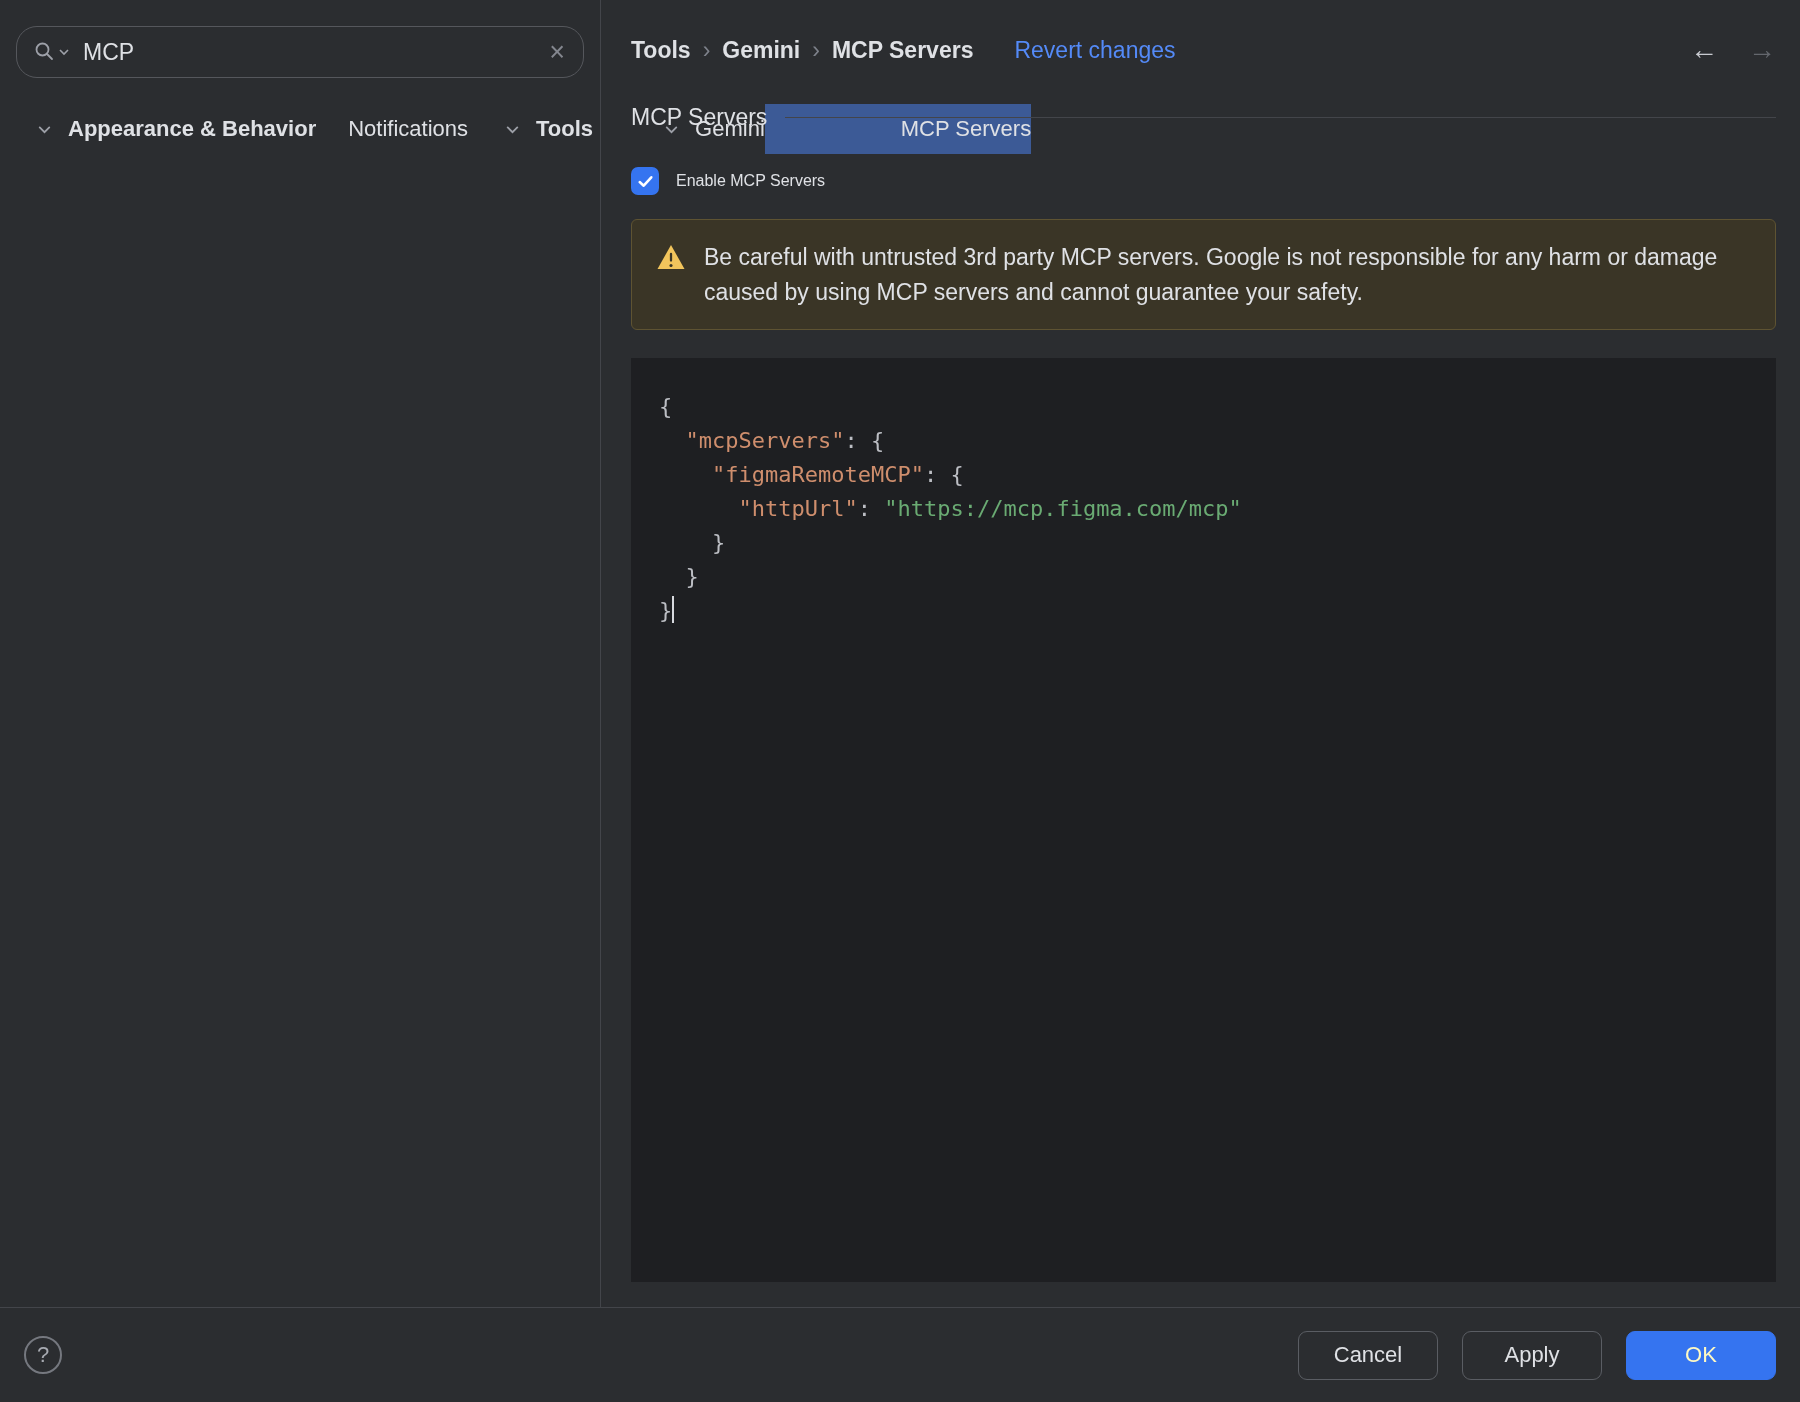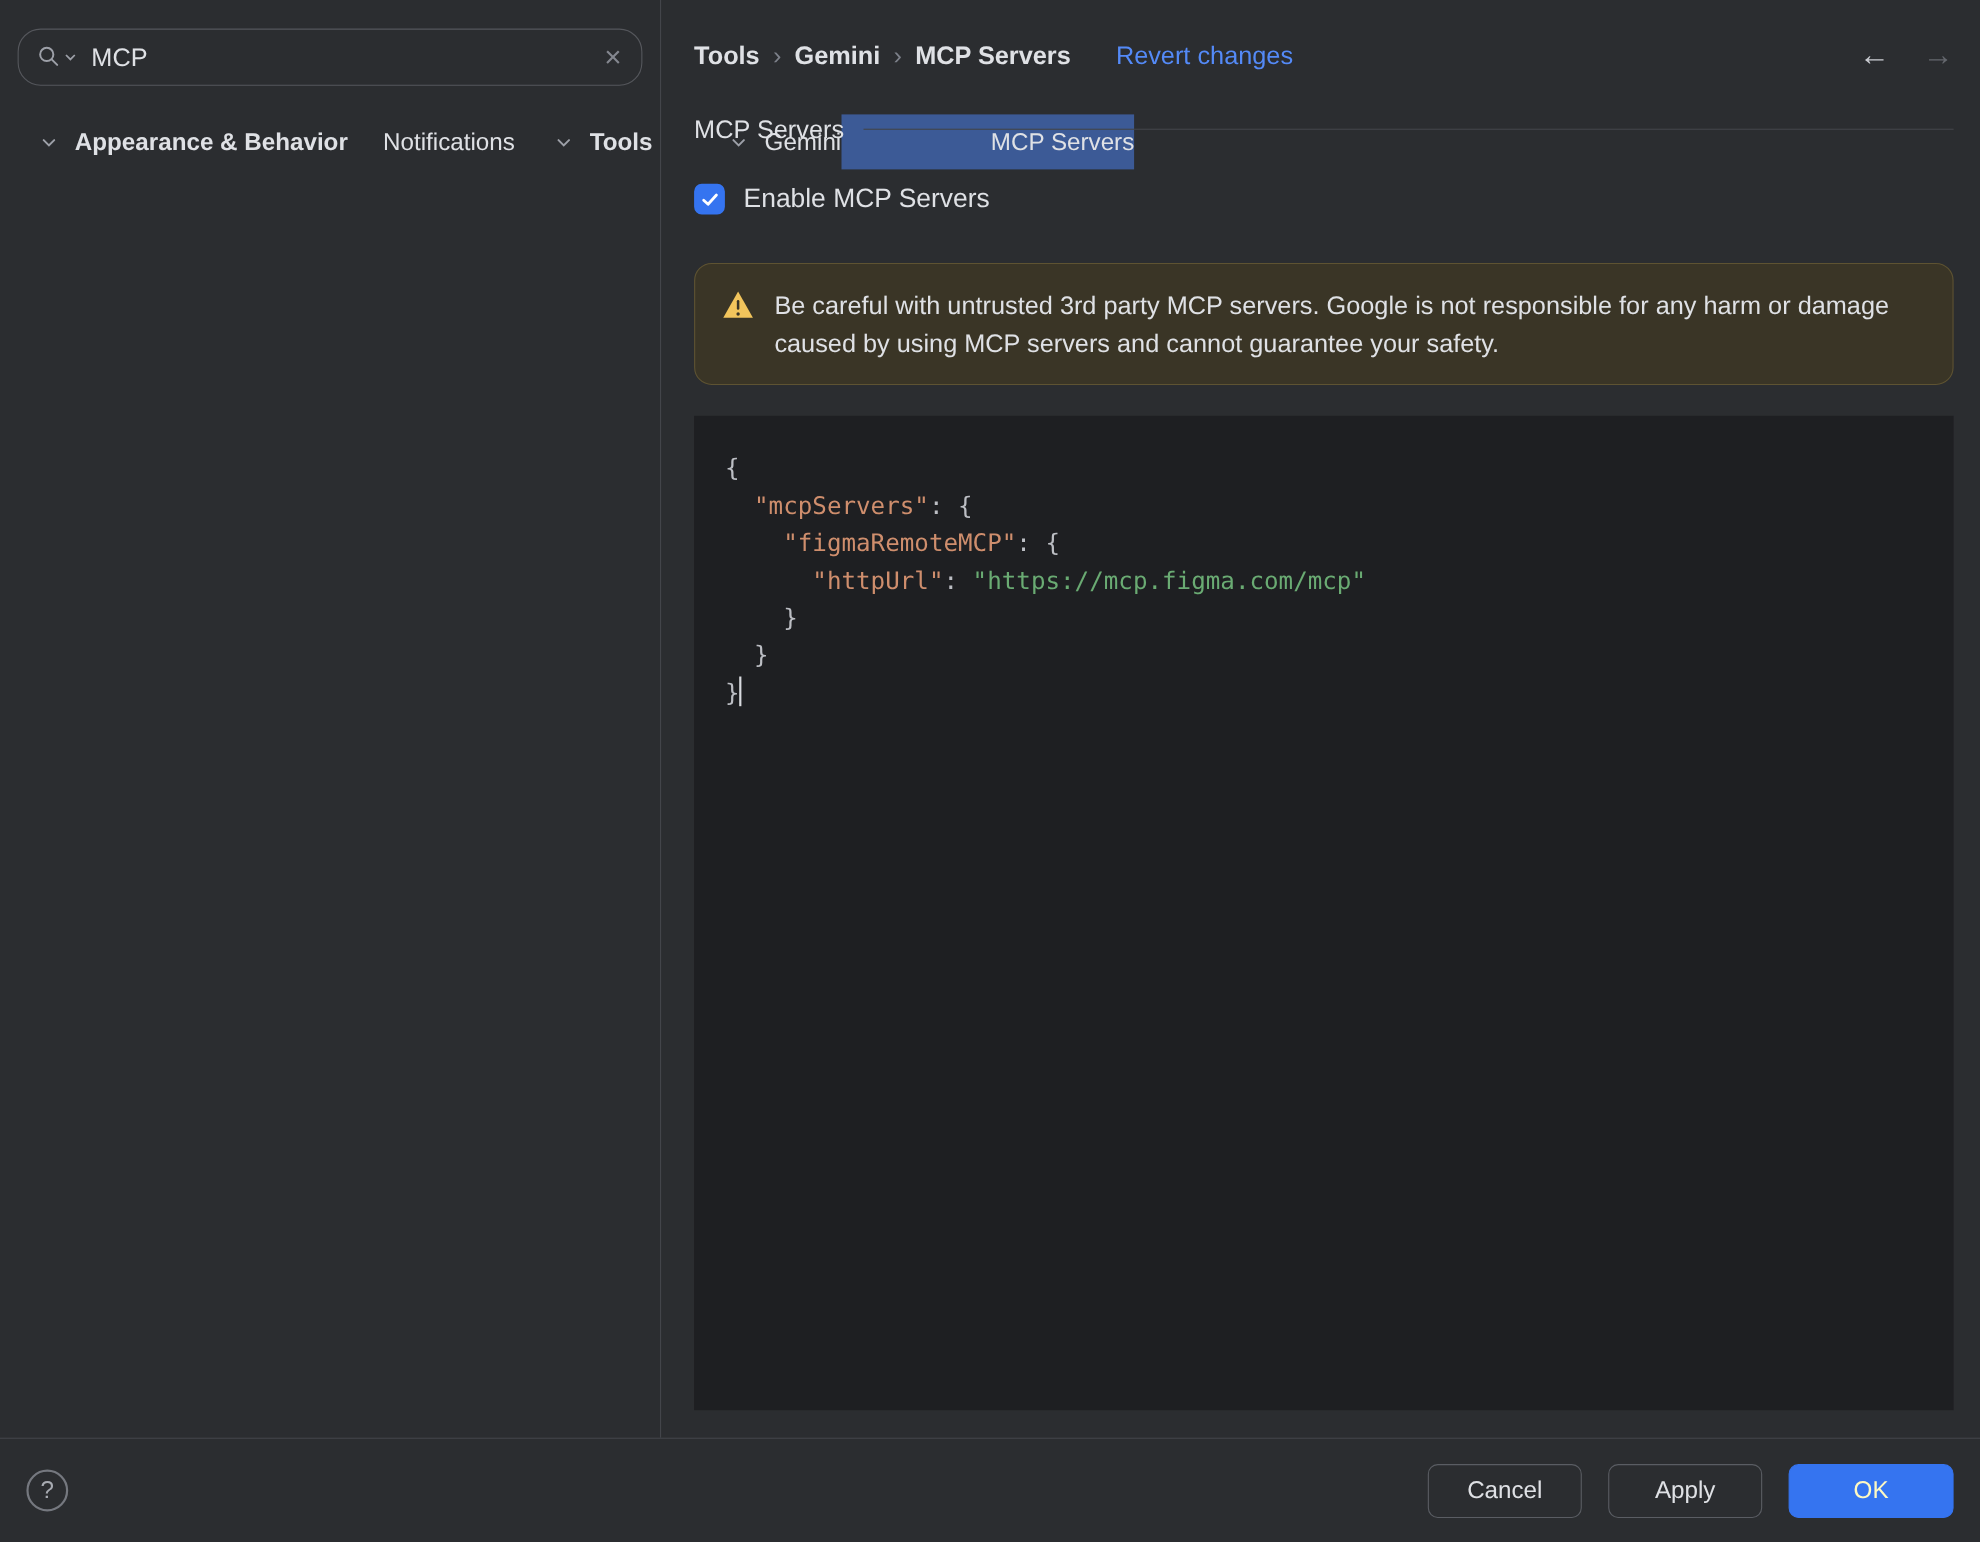--- a/index.html
+++ b/index.html
@@ -69,27 +69,27 @@
 
   .section-row{margin-top:38px;display:flex;align-items:center;gap:18px;}
   .section-title{font-size:23px;color:var(--text);white-space:nowrap;}
   .section-rule{flex:1 1 auto;height:1px;background:var(--border);}
 
   .check-row{margin-top:36px;display:flex;align-items:center;gap:17px;}
   .checkbox{width:28px;height:28px;border-radius:7px;border:2px solid #6f7278;display:flex;align-items:center;justify-content:center;cursor:pointer;background:transparent;}
   .checkbox svg{display:none;}
   .checkbox.checked{background:var(--accent);border-color:var(--accent);}
   .checkbox.checked svg{display:block;}
-  .check-label{font-size:24px;}
+  .check-label{font-size:16px;}
 
   .addjson-row{margin-top:32px;display:flex;align-items:center;gap:20px;}
   .addjson-text{font-size:23px;}
   .btn{height:49px;padding:0 26px;border-radius:9px;border:1px solid var(--control-border);background:transparent;color:var(--text);font-size:22px;font-family:"Liberation Sans", sans-serif;cursor:pointer;display:inline-flex;align-items:center;justify-content:center;}
 
-  .warning{margin-top:44px;background:var(--warning-bg);border:1px solid var(--warning-border);border-radius:16px;padding:20px 24px;display:flex;gap:18px;align-items:flex-start;}
+  .warning{margin-top:24px;background:var(--warning-bg);border:1px solid var(--warning-border);border-radius:6px;padding:20px 24px;display:flex;gap:18px;align-items:flex-start;}
   .warning-icon{flex:0 0 auto;margin-top:4px;}
   .warning-text{font-size:23px;line-height:1.5;color:var(--text);}
 
   .editor{margin-top:28px;margin-bottom:25px;flex:1 1 auto;background:var(--editor-bg);padding:32px 10px 10px 28px;overflow:hidden;}
   .code-line{font-family:"DejaVu Sans Mono", monospace;font-size:22px;line-height:34px;white-space:pre;}
   .tok-p{color:var(--code-punct);}
   .tok-k{color:var(--code-key);}
   .tok-s{color:var(--code-string);}
   .tok-cursor{display:inline-block;width:0;border-left:2px solid #d7d9de;height:27px;vertical-align:-5px;}
 

